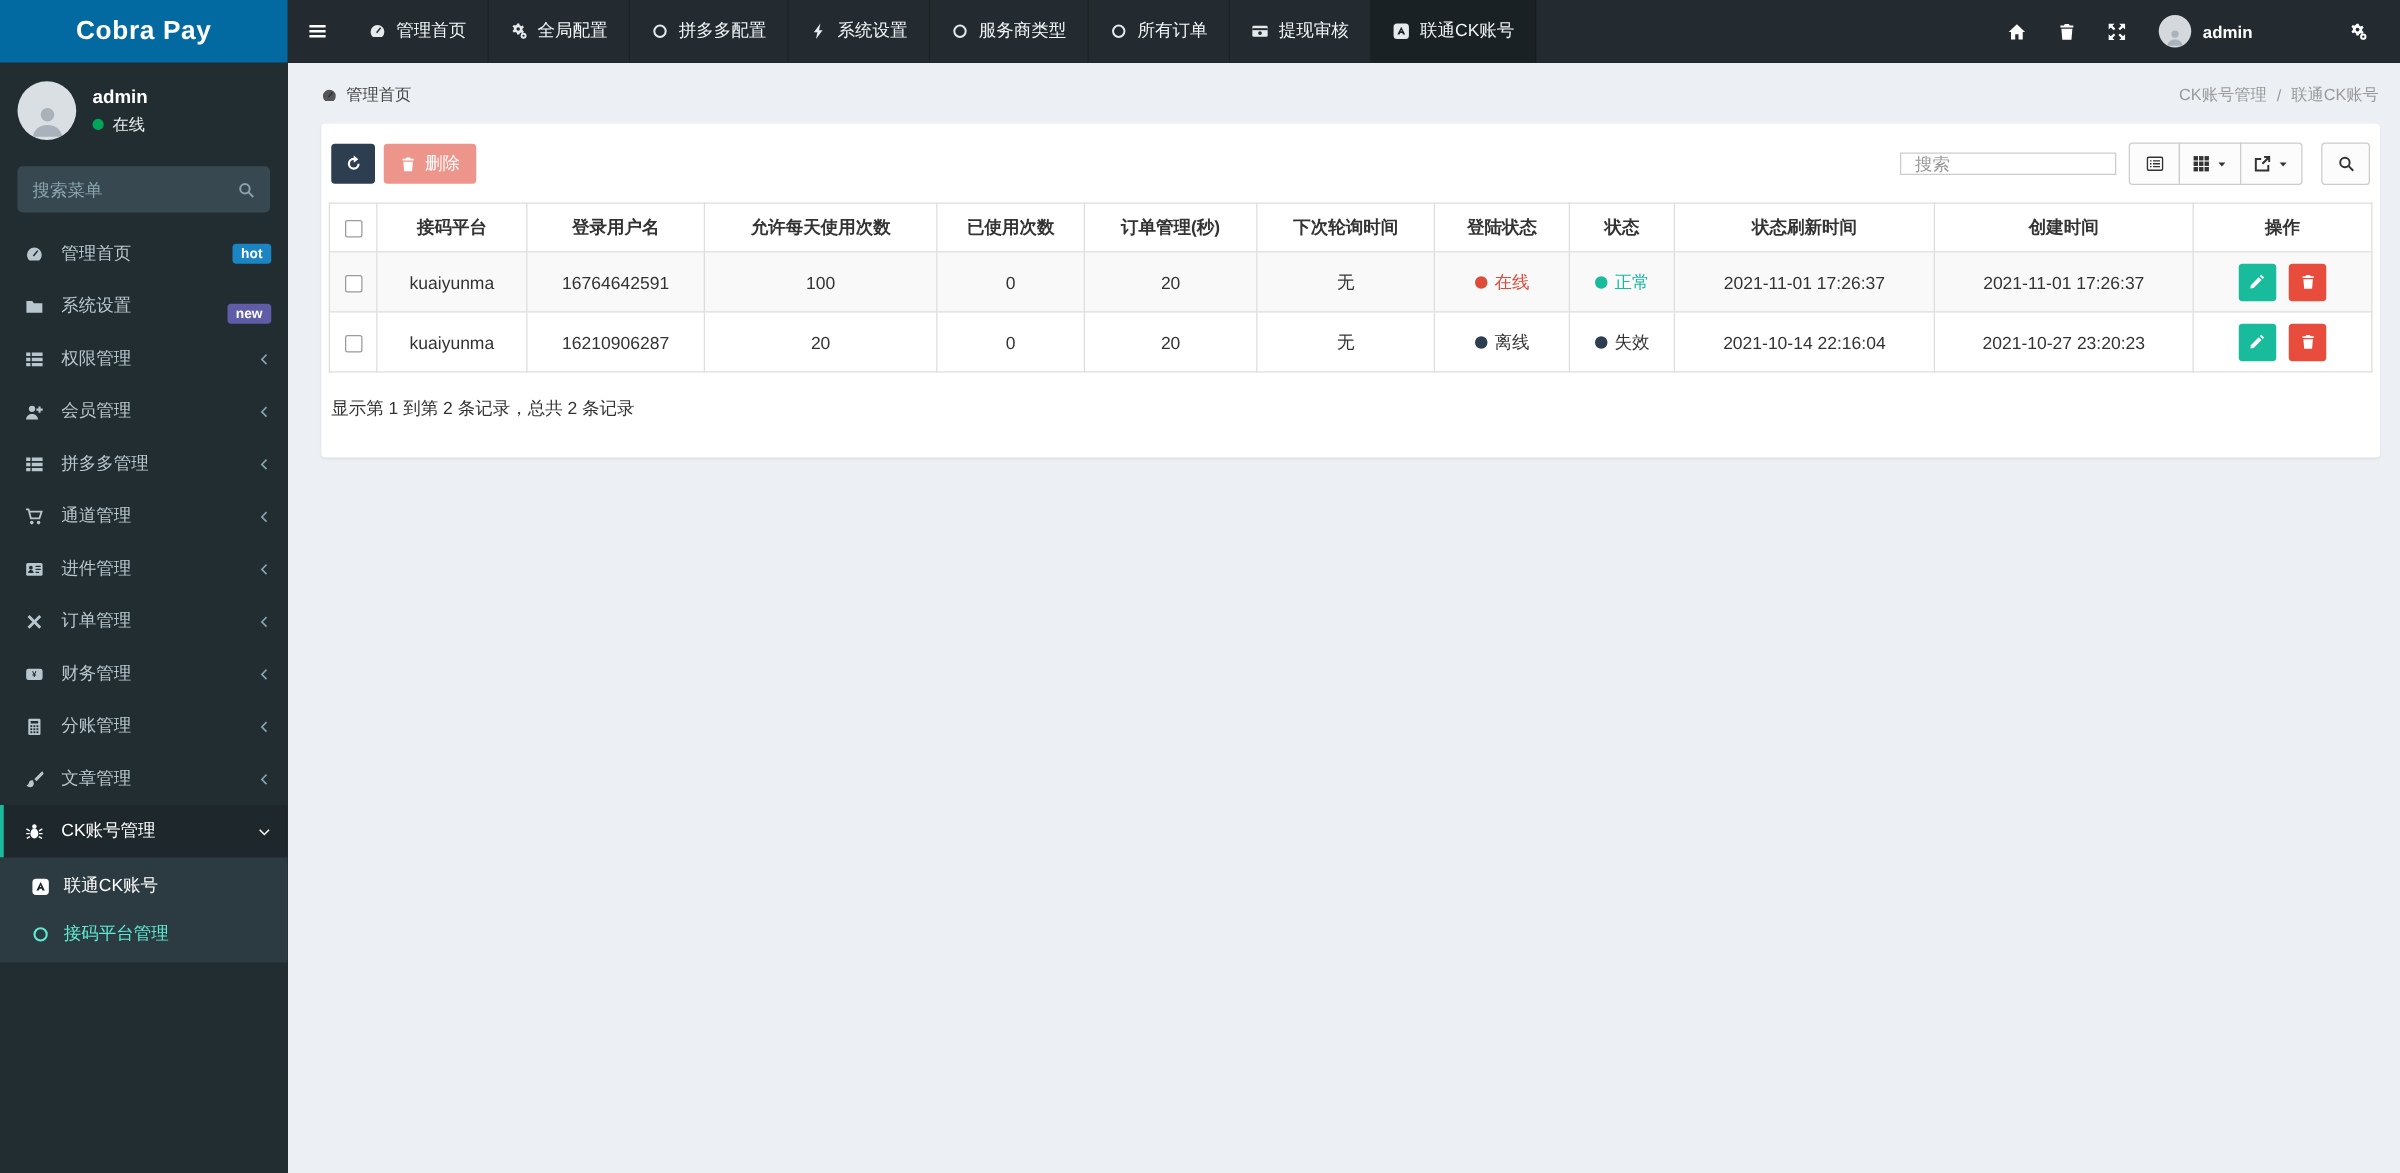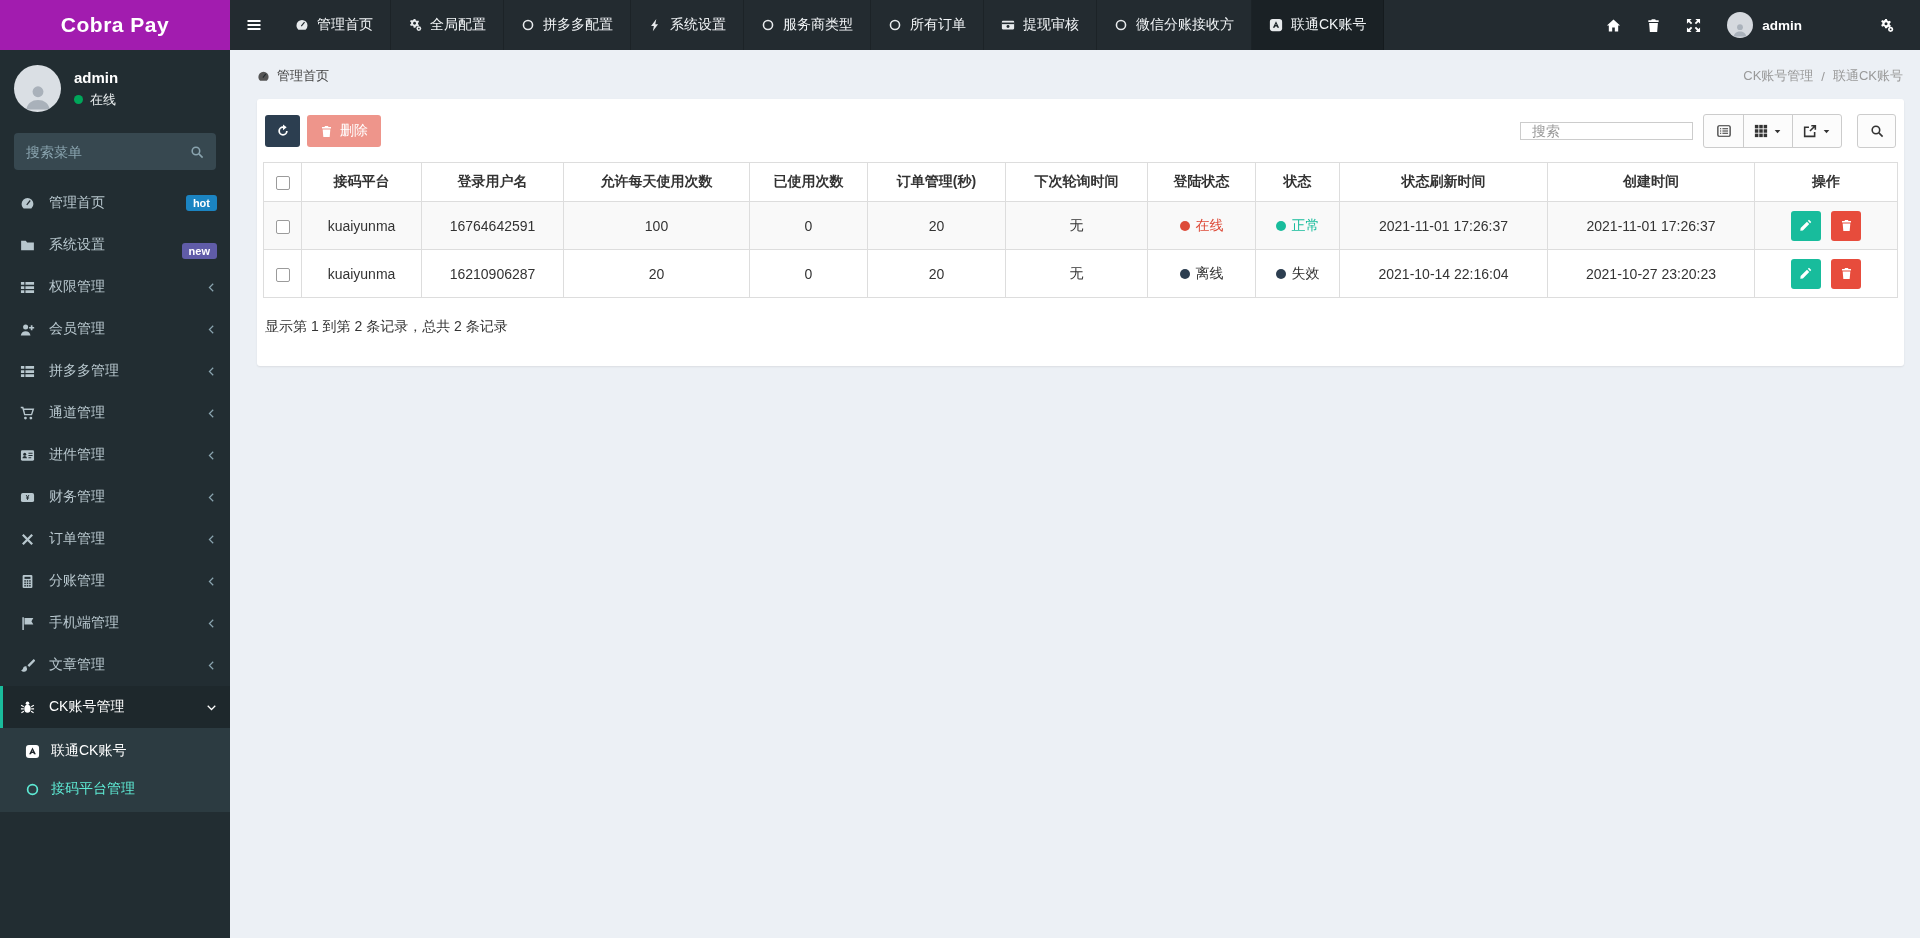--- a/index.html
+++ b/index.html
@@ -2,21 +2,21 @@
 <html><head>
 <meta charset="utf-8">
 <style>
   * { box-sizing: border-box; margin: 0; padding: 0; }
   html,body { width:1920px; height:938px; overflow:hidden; }
   body { font-family:"Liberation Sans", sans-serif; background:#ecf0f5; font-size:14px; }
   .ic { width:15px; height:15px; fill:currentColor; display:block; }
 
   
   .navbar { position:fixed; top:0; left:0; right:0; height:50px; background:#232b30; display:flex; align-items:stretch; z-index:20; }
-  .logo { width:230px; background:#a21caf; color:#fff; font-size:21px; font-weight:bold; display:flex; align-items:center; justify-content:center; letter-spacing:.5px; flex:none; }
+  .logo { width:230px; background:#0369a1; color:#fff; font-size:21px; font-weight:bold; display:flex; align-items:center; justify-content:center; letter-spacing:.5px; flex:none; }
   .hamburger { width:48px; display:flex; align-items:center; justify-content:center; color:#fff; cursor:pointer; }
   .hamburger .ic { width:16px; height:16px; }
   .tabs { display:flex; align-items:stretch; }
   .tab { display:flex; align-items:center; gap:8px; padding:0 17px; color:#f2f5f7; font-size:14px; border-right:1px solid rgba(0,0,0,.18); cursor:pointer; white-space:nowrap; }
   .tab .ic { width:14px; height:14px; opacity:.95; }
   .tab.active { background:#1a2125; }
   .nav-right { margin-left:auto; display:flex; align-items:center; color:#fff; padding-right:14px; }
   .nav-ic { width:40px; display:flex; justify-content:center; align-items:center; cursor:pointer; }
   .nav-user { display:flex; align-items:center; gap:9px; margin:0 6px 0 14px; cursor:pointer; }
   .nav-avatar { width:26px; height:26px; border-radius:50%; background:#d5d9de; display:flex; align-items:flex-end; justify-content:center; overflow:hidden; }
@@ -283,26 +283,20 @@
           <use href="#s-circle"></use>
         </svg>
         <span>所有订单</span>
       </div>
     <div class="tab">
         <svg class="ic">
           <use href="#s-card"></use>
         </svg>
         <span>提现审核</span>
       </div>
-    <div class="tab">
-        <svg class="ic">
-          <use href="#s-circle"></use>
-        </svg>
-        <span>微信分账接收方</span>
-      </div>
     <div class="tab active">
         <svg class="ic">
           <use href="#s-adn"></use>
         </svg>
         <span>联通CK账号</span>
       </div>
   </nav>
   <div class="nav-right">
     <div class="nav-ic">
         <svg class="ic">
@@ -436,63 +430,50 @@
         <span class="lbl">进件管理</span>
         <span class="chev">
           <svg class="ic">
             <use href="#s-angle-l"></use>
           </svg>
         </span>
       </li>
     <li class="mi">
         <span class="mico">
           <svg class="ic">
+            <use href="#s-times"></use>
+          </svg>
+        </span>
+        <span class="lbl">订单管理</span>
+        <span class="chev">
+          <svg class="ic">
+            <use href="#s-angle-l"></use>
+          </svg>
+        </span>
+      </li>
+    <li class="mi">
+        <span class="mico">
+          <svg class="ic">
             <use href="#s-cc"></use>
           </svg>
         </span>
         <span class="lbl">财务管理</span>
         <span class="chev">
           <svg class="ic">
             <use href="#s-angle-l"></use>
           </svg>
         </span>
       </li>
     <li class="mi">
         <span class="mico">
           <svg class="ic">
-            <use href="#s-times"></use>
-          </svg>
-        </span>
-        <span class="lbl">订单管理</span>
-        <span class="chev">
-          <svg class="ic">
-            <use href="#s-angle-l"></use>
-          </svg>
-        </span>
-      </li>
-    <li class="mi">
-        <span class="mico">
-          <svg class="ic">
             <use href="#s-calc"></use>
           </svg>
         </span>
         <span class="lbl">分账管理</span>
-        <span class="chev">
-          <svg class="ic">
-            <use href="#s-angle-l"></use>
-          </svg>
-        </span>
-      </li>
-    <li class="mi">
-        <span class="mico">
-          <svg class="ic">
-            <use href="#s-flag"></use>
-          </svg>
-        </span>
-        <span class="lbl">手机端管理</span>
         <span class="chev">
           <svg class="ic">
             <use href="#s-angle-l"></use>
           </svg>
         </span>
       </li>
     <li class="mi">
         <span class="mico">
           <svg class="ic">
             <use href="#s-brush"></use>

